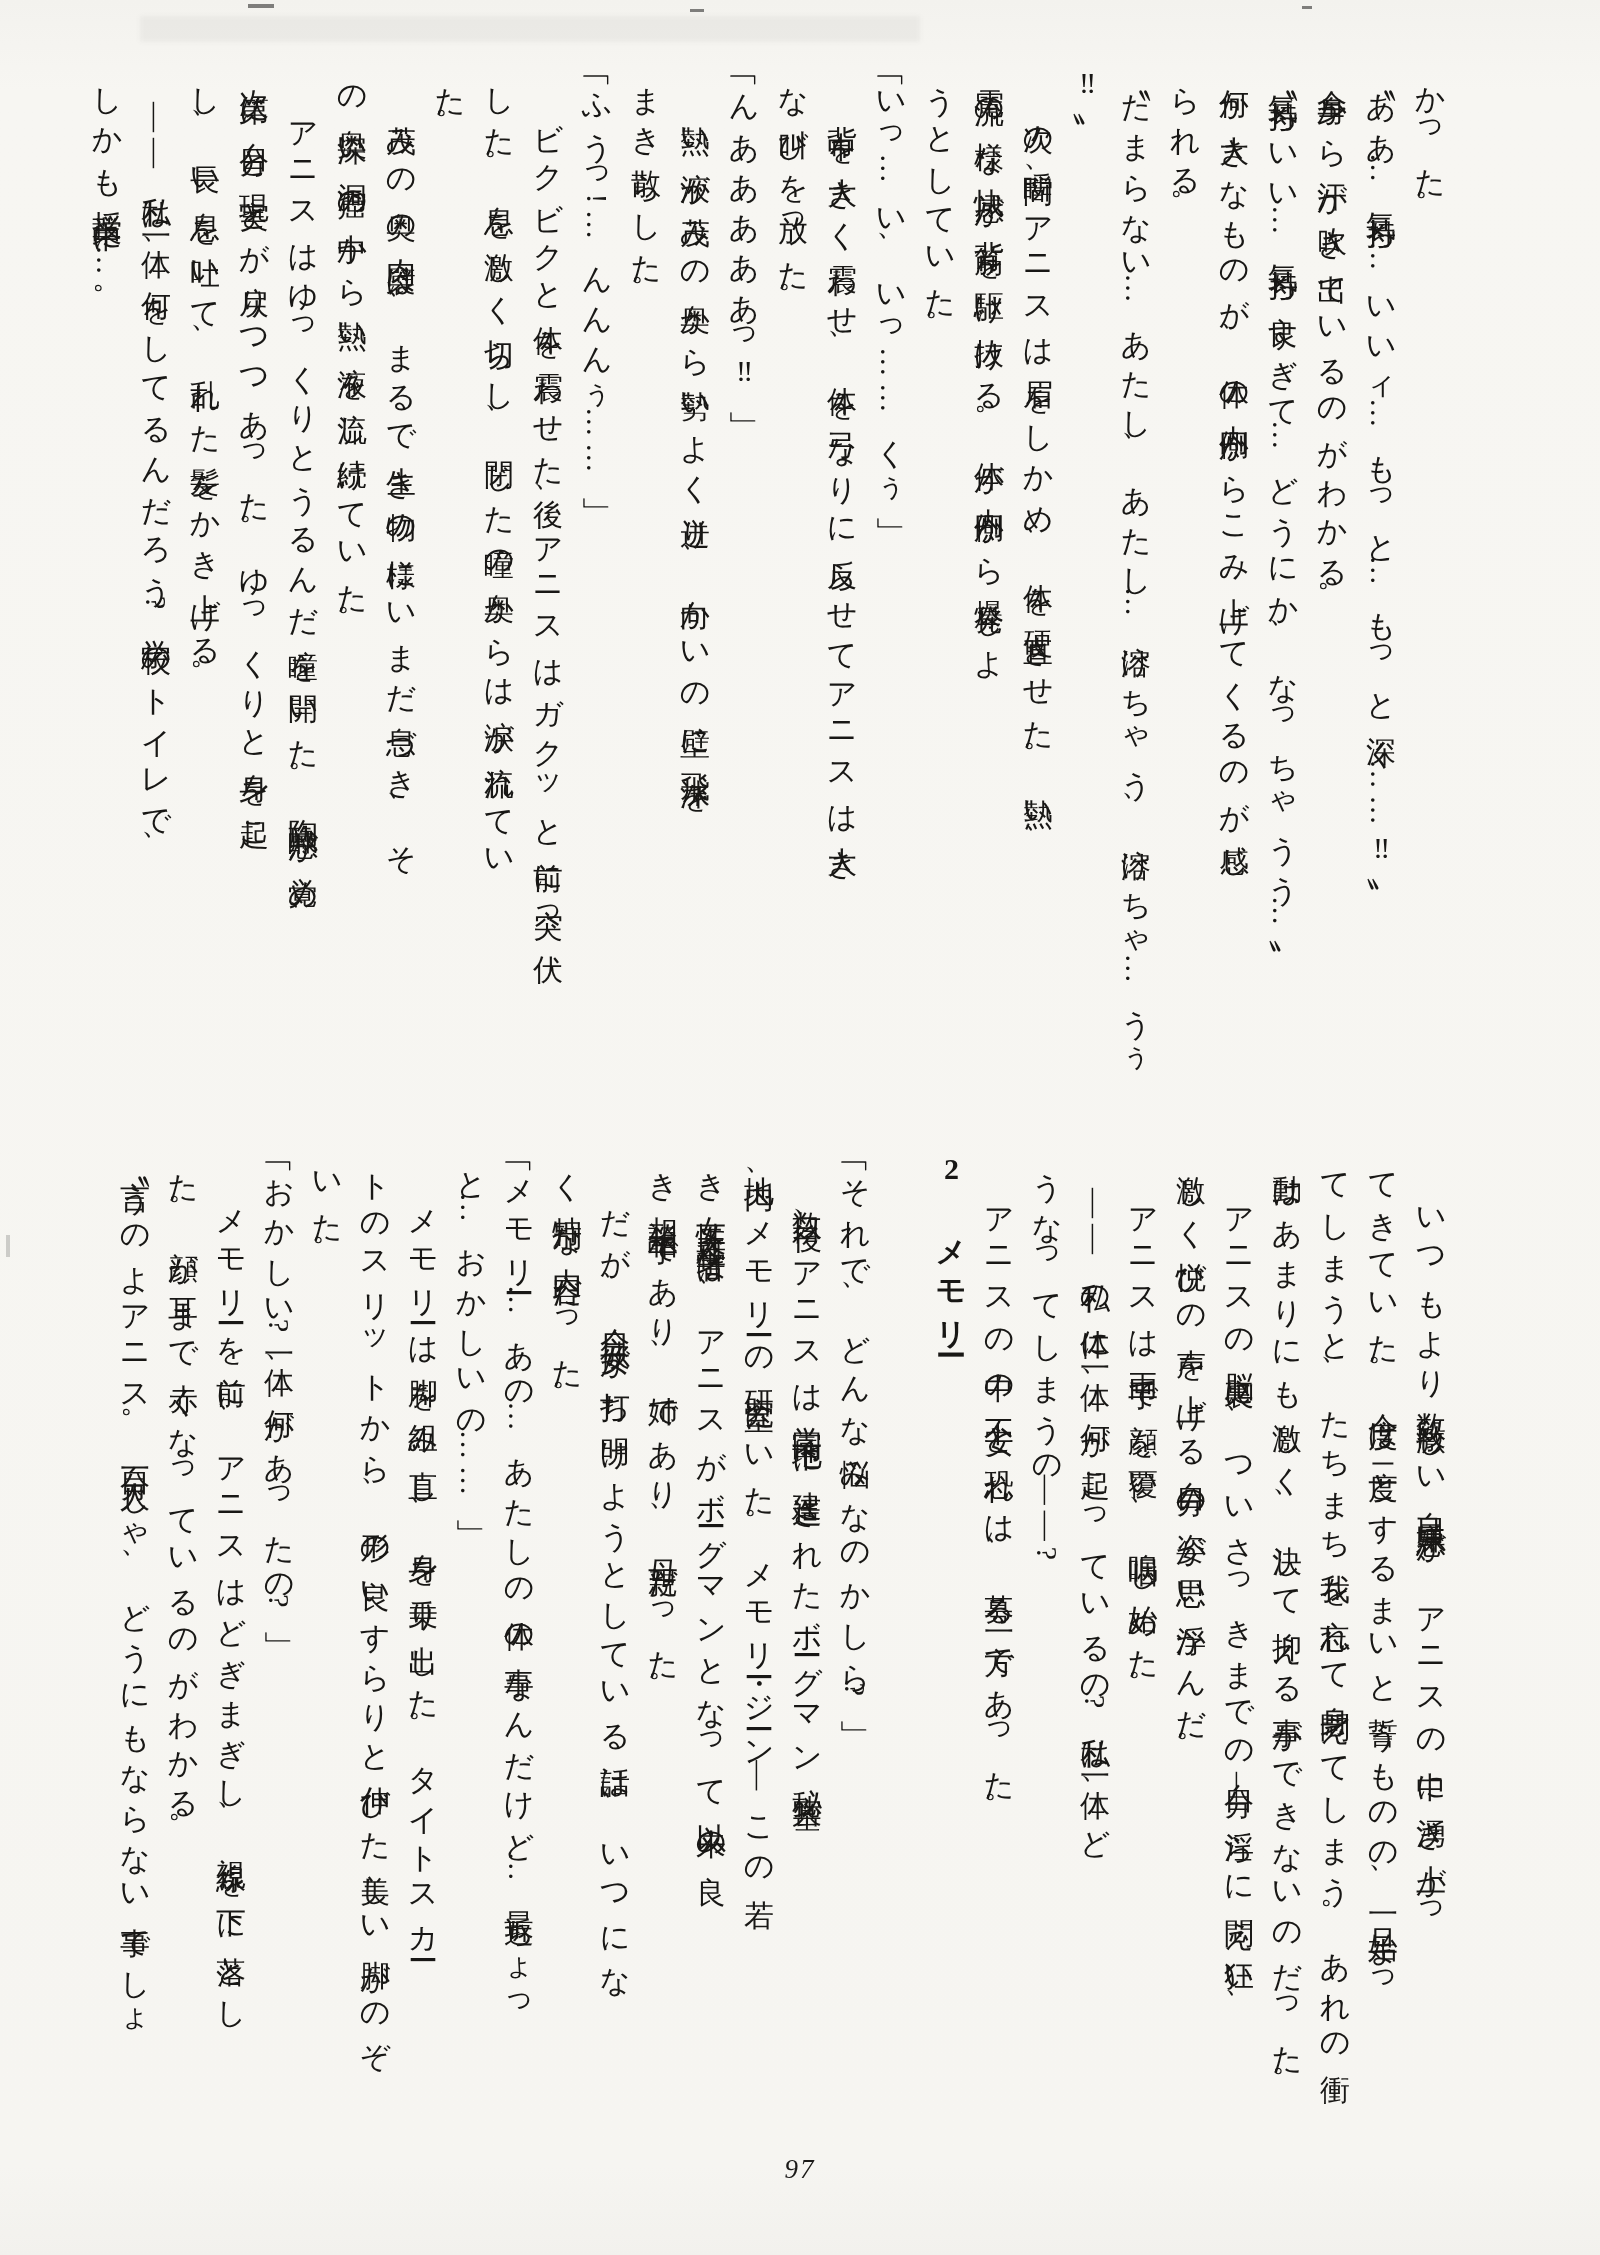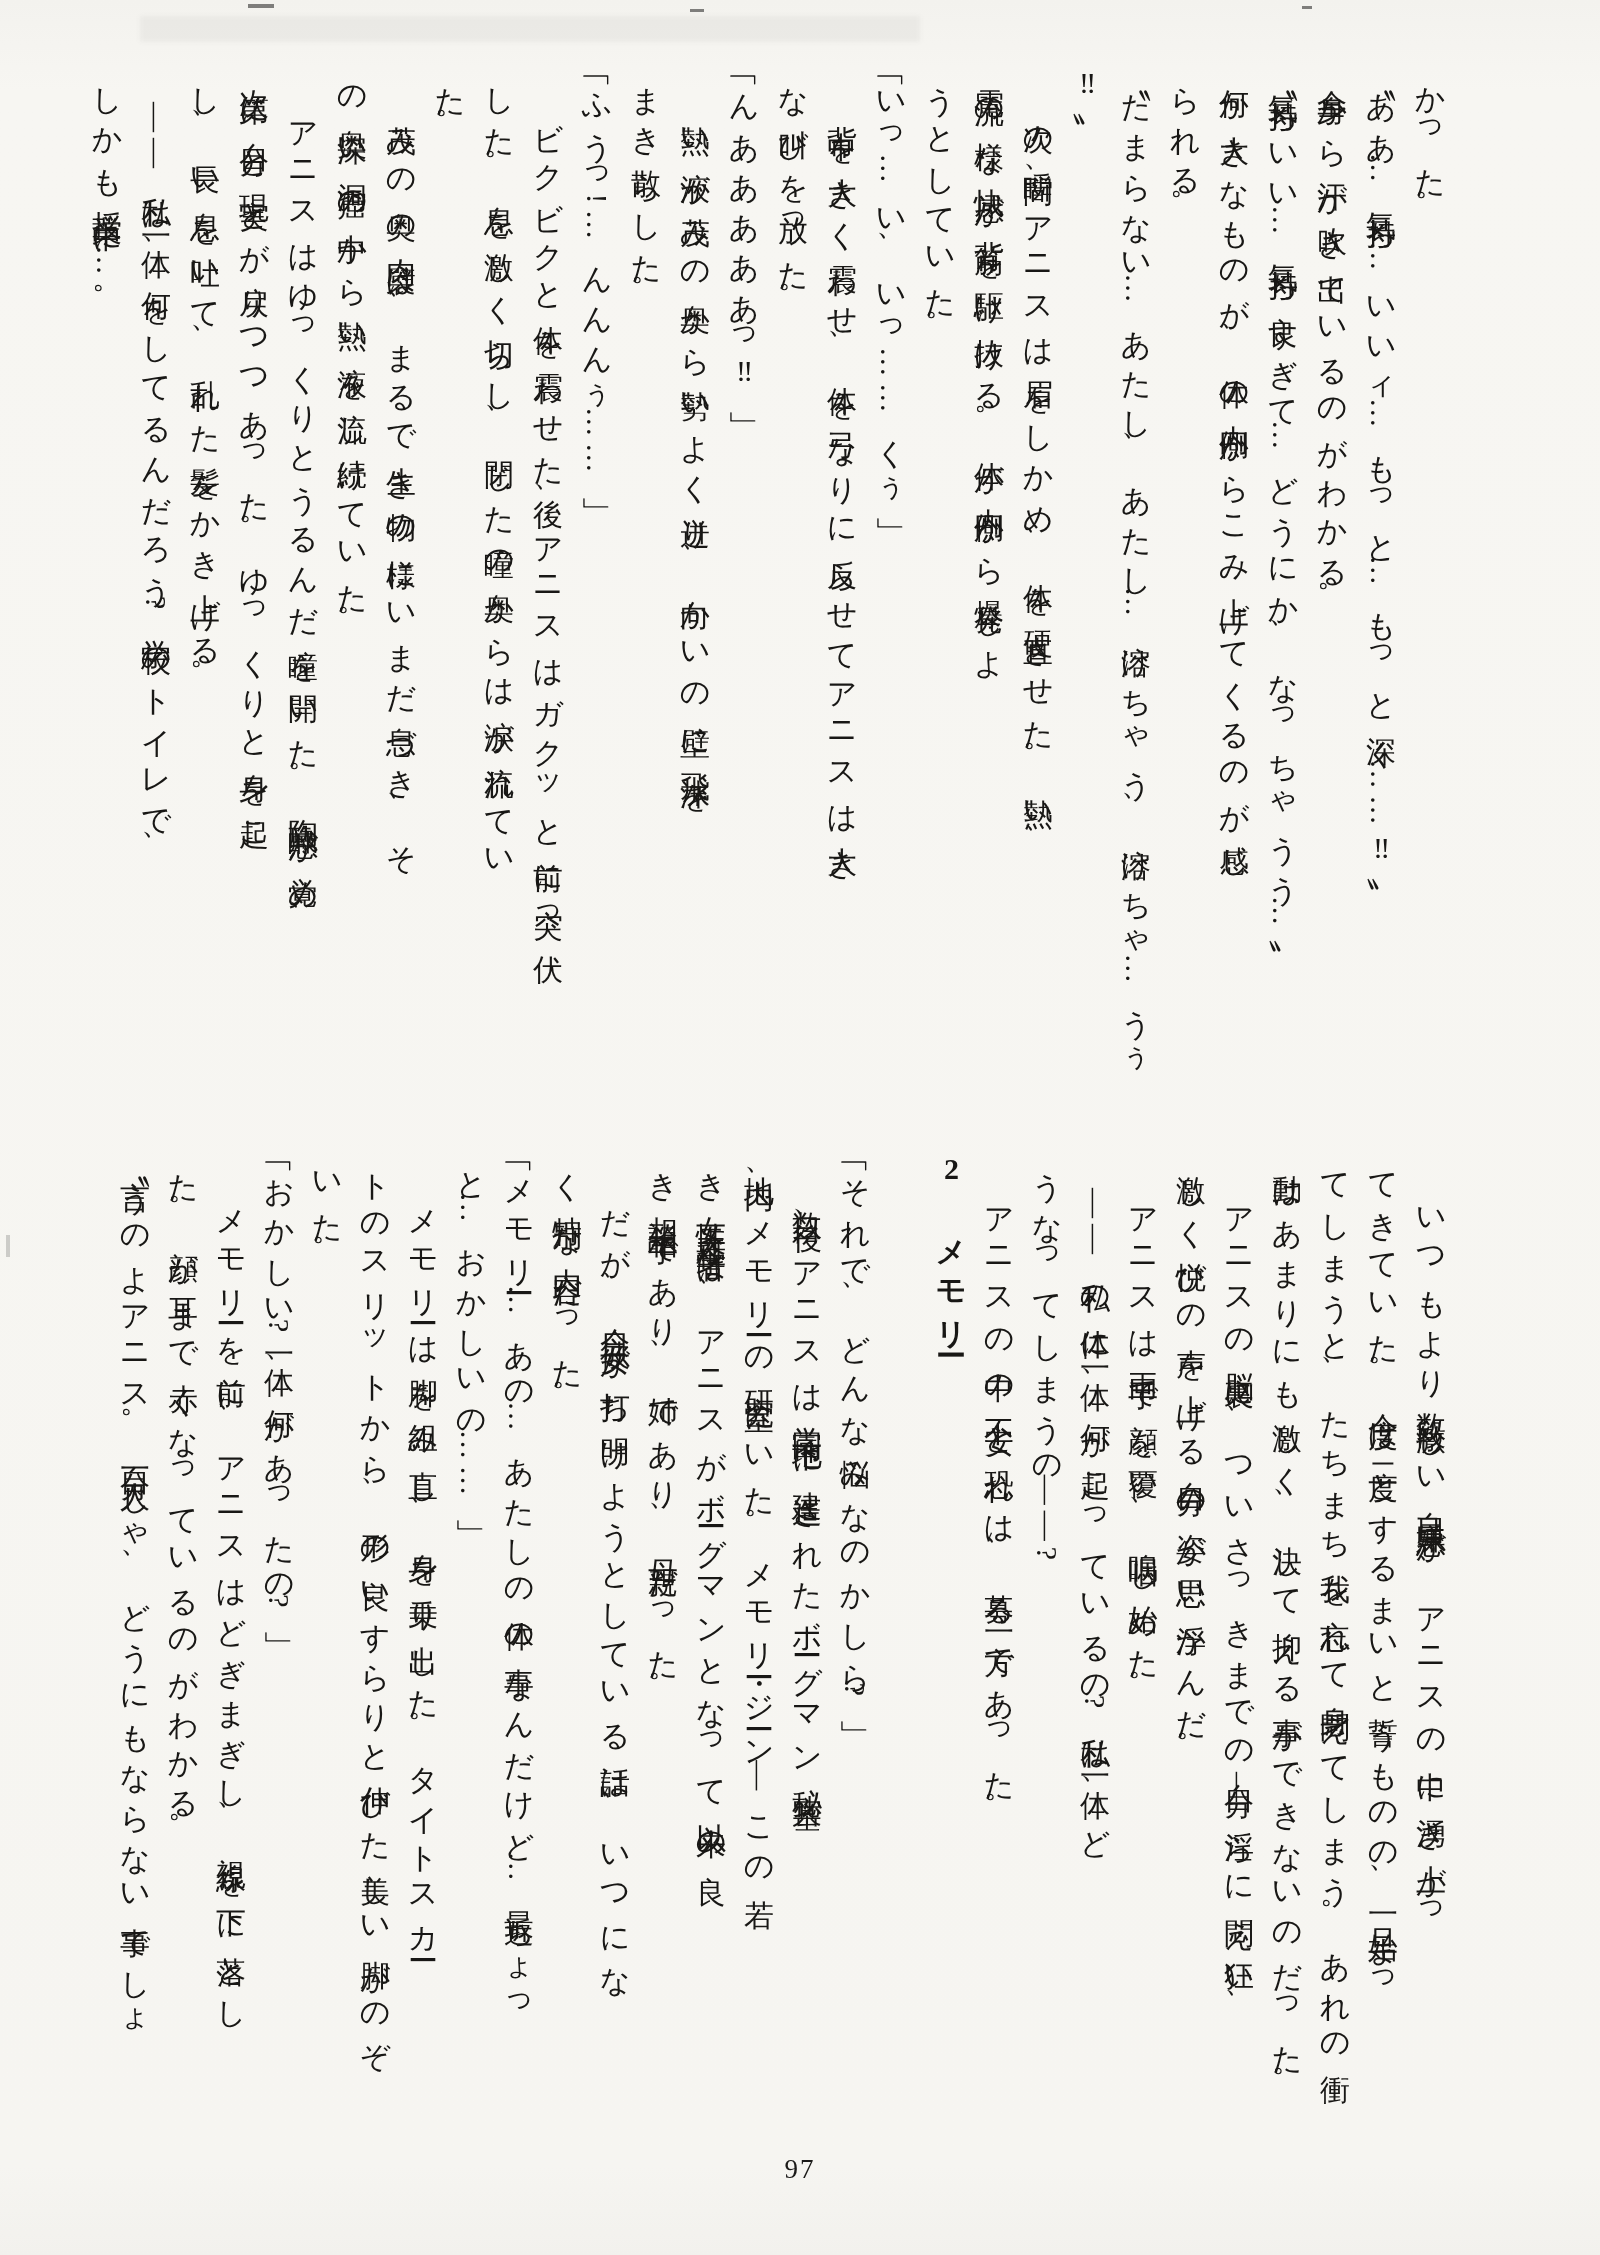--- a/index.html
+++ b/index.html
@@ -40,20 +40,21 @@
 
   .heading-col{font-weight:bold;}
   .upright{text-orientation:upright;}
   .heading-title{margin-top:28px;}
 
   .page-number{
     position:absolute;top:2154px;left:0;width:1600px;
     text-align:center;
     font-size:27px;letter-spacing:2px;color:#1b1a18;
     font-family:"Liberation Serif","DejaVu Serif",serif;
+    font-style:italic;
   }
 </style>
 </head>
 <body>
 
 <div class="page">
 
   <div class="scan-band"></div>
   <div class="speck s1"></div>
   <div class="speck s2"></div>

